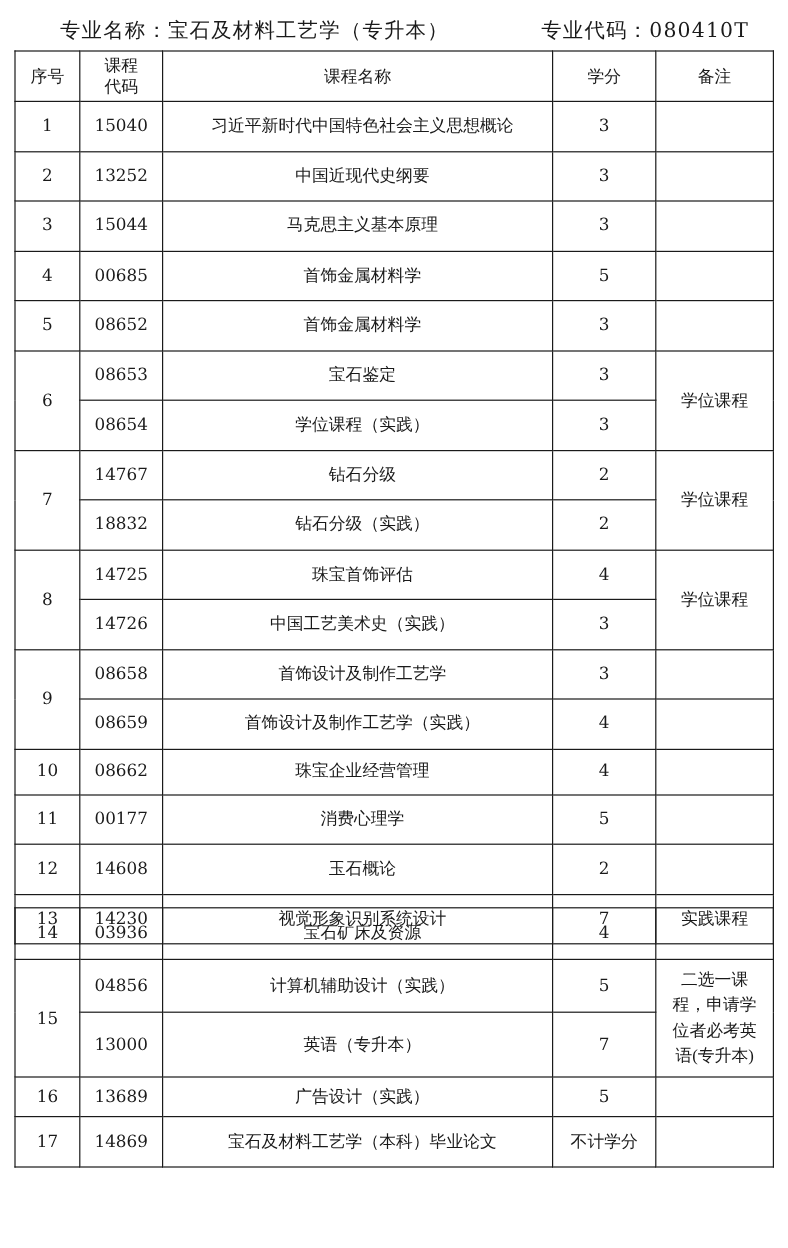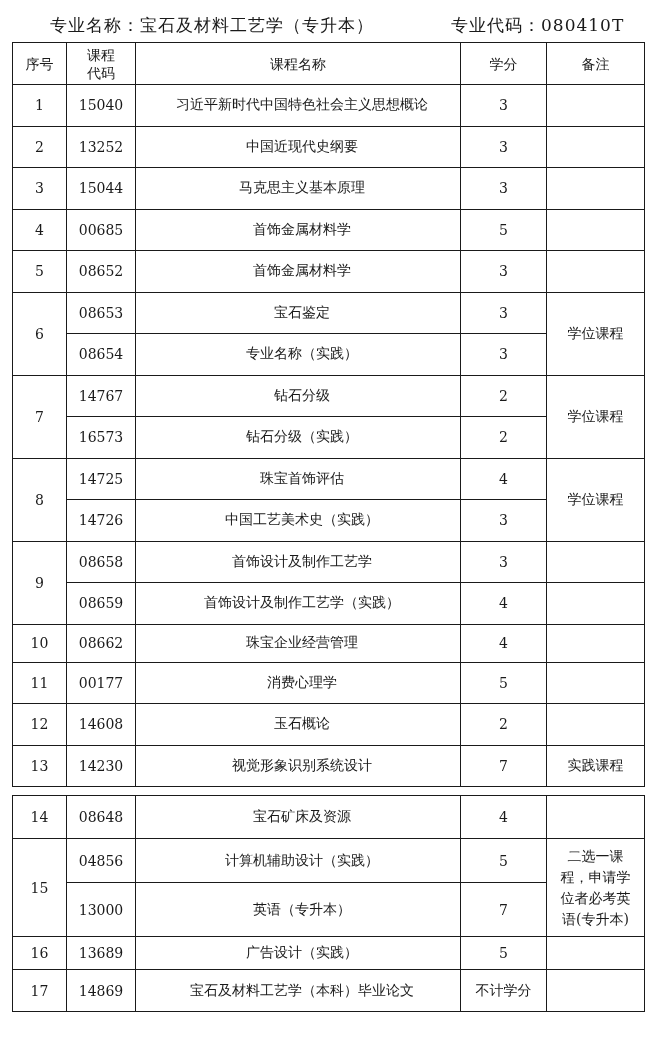--- a/index.html
+++ b/index.html
@@ -25,22 +25,22 @@
     border: 1.6px solid #1a1a1a;
     padding: 0;
     text-align: center;
     vertical-align: middle;
     font-weight: normal;
     overflow: hidden;
   }
   table.course td.name-cell { text-align: center; padding-left: 8px; white-space: nowrap; }
   table.course th { line-height: 18px; }
   #t1 { top: 42px; }
-  #t2 { top: 795px; padding-left: 18px; }
-  .note-multi { line-height: 21px; font-size: 14px; padding: 0 2px; }
+  #t2 { top: 756px; padding-left: 18px; }
+  .note-multi { line-height: 21px; font-size: 14px; padding: 0 2px; font-family: Liberation Serif, serif; }
   col.c1 { width: 54px; }
   col.c2 { width: 69px; }
   col.c3 { width: 325px; }
   col.c4 { width: 86px; }
   col.c5 { width: 98px; }
 </style>
 </head>
 <body>
 
 <div class="title">
@@ -104,33 +104,33 @@
 
     <tr style="height:41.5px">
       <td rowspan="2">6</td>
       <td>08653</td>
       <td class="name-cell">宝石鉴定</td>
       <td>3</td>
       <td rowspan="2">学位课程</td>
     </tr>
     <tr style="height:41.5px">
       <td>08654</td>
-      <td class="name-cell">专业名称（实践）</td>
+      <td class="name-cell">学位课程（实践）</td>
       <td>3</td>
     </tr>
 
     <tr style="height:41.5px">
       <td rowspan="2">7</td>
       <td>14767</td>
       <td class="name-cell">钻石分级</td>
       <td>2</td>
       <td rowspan="2">学位课程</td>
     </tr>
     <tr style="height:41.5px">
-      <td>16573</td>
+      <td>18832</td>
       <td class="name-cell">钻石分级（实践）</td>
       <td>2</td>
     </tr>
 
     <tr style="height:41.5px">
       <td rowspan="2">8</td>
       <td>14725</td>
       <td class="name-cell">珠宝首饰评估</td>
       <td>4</td>
       <td rowspan="2">学位课程</td>
@@ -189,21 +189,21 @@
   <colgroup>
       <col class="c1">
       <col class="c2">
       <col class="c3">
       <col class="c4">
       <col class="c5">
     </colgroup>
   <tbody>
     <tr style="height:43px">
       <td>14</td>
-      <td>08648</td>
+      <td>03936</td>
       <td class="name-cell">宝石矿床及资源</td>
       <td>4</td>
       <td></td>
     </tr>
     <tr style="height:44px">
       <td rowspan="2">15</td>
       <td>04856</td>
       <td class="name-cell">计算机辅助设计（实践）</td>
       <td>5</td>
       <td rowspan="2" class="note-multi">

